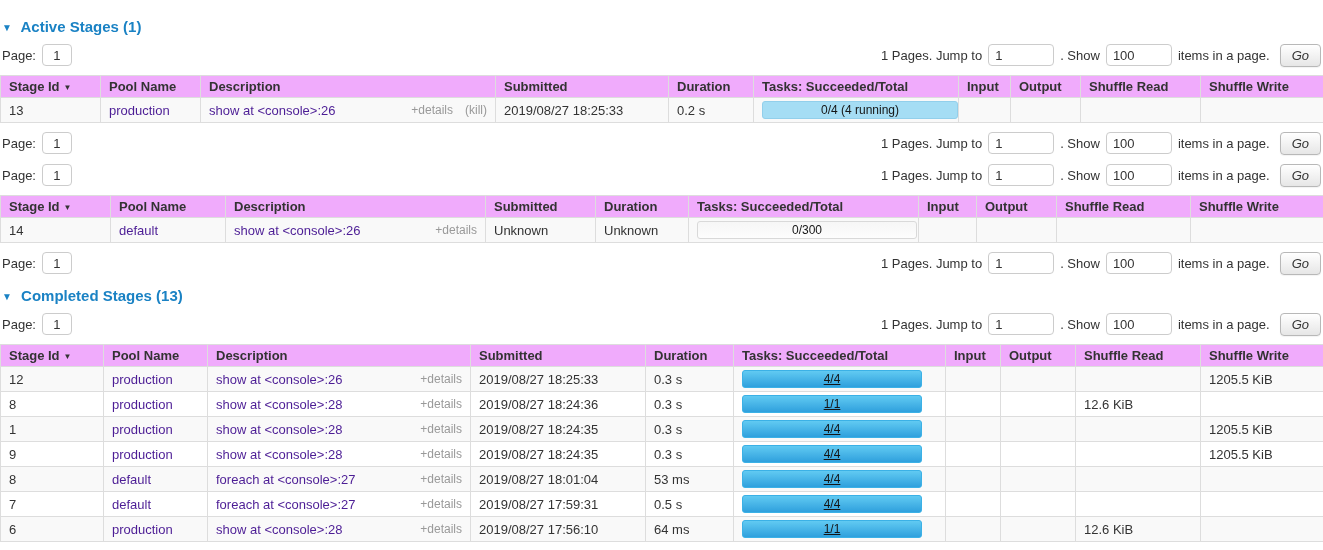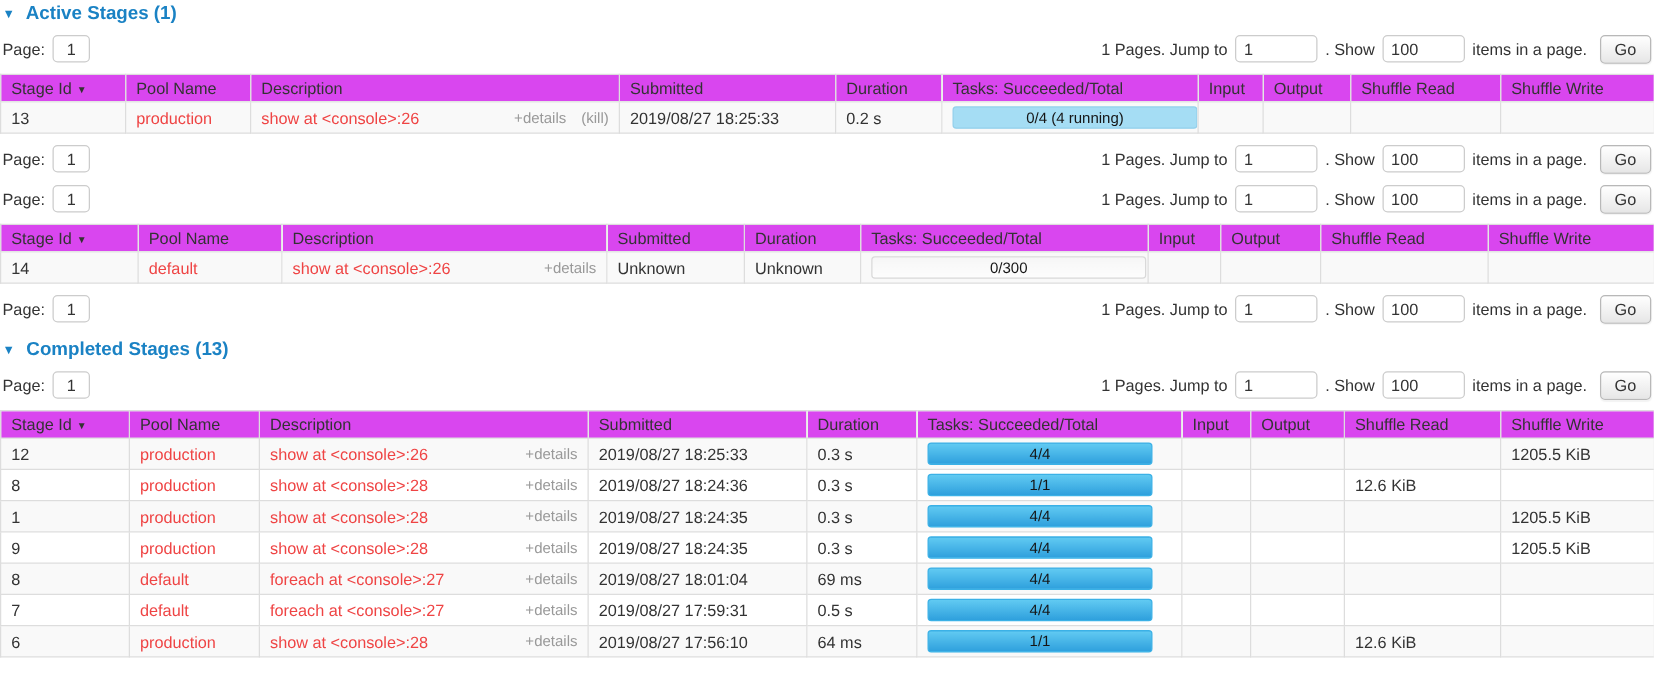--- a/index.html
+++ b/index.html
@@ -7,64 +7,64 @@
   body {
     width:1323px; height:550px; overflow:hidden;
     font-family:"Liberation Sans", sans-serif; font-size:13px;
     color:#333; background:#fff;
   }
   .section { margin:0; }
   .section-title {
     color:#1a82c4; font-size:15px; font-weight:bold;
     margin:12px 0 8px 2px; cursor:pointer;
   }
-  .section:first-child .section-title { margin-top:2px; }
+  .section:first-child .section-title { margin-top:18px; }
   .collapse-arrow { font-size:10px; margin-right:5px; vertical-align:1px; }
 
   .pagerow {
     display:flex; justify-content:space-between; align-items:center;
     margin:8px 2px; height:24px;
   }
   .pr-group { display:flex; align-items:center; gap:6px; white-space:nowrap; }
   input.text {
     height:22px; border:1px solid #ccc; border-radius:4px;
     padding:2px 6px; font-family:"Liberation Sans",sans-serif; font-size:13px; color:#333;
     background:#fff;
   }
   .page-input { width:30px; text-align:center; color:#aaa; }
   .jump-input, .show-input { width:66px; }
   .go-btn {
     font-family:"Liberation Sans",sans-serif; font-size:13px; color:#333;
     padding:3px 11px; border:1px solid #b8b8b8; border-radius:4px;
     background:linear-gradient(to bottom,#ffffff,#e6e6e6); cursor:pointer;
-    margin-left:4px; box-shadow:0 1px 1px rgba(0,0,0,0.05);
+    margin-left:4px; box-shadow:0 1px 1px rgba(0,0,0,0.05);font-style:italic;
   }
 
   table.stage-table {
     border-collapse:collapse; table-layout:fixed; width:1323px;
     margin-top:5px; font-size:13px;
   }
   .stage-table th, .stage-table td {
     border:1px solid #ddd; padding:3px 8px; height:22px;
     text-align:left; white-space:nowrap; overflow:hidden;
   }
-  .stage-table th { font-weight:normal; color:#333; background:#d946ef; }
+  .stage-table th { font-weight:bold; color:#333; background:#f0abfc; }
   .stage-table tbody tr:nth-child(odd) { background:#f9f9f9; }
   .sort-arrow { font-size:8px; margin-left:4px; vertical-align:1px; }
 
-  a.cell-link { color:#ef4444; text-decoration:none; cursor:pointer; }
+  a.cell-link { color:#4c1d95; text-decoration:none; cursor:pointer; }
   a.muted-link { color:#999; text-decoration:none; font-size:12px; cursor:pointer; }
   .desc-flex { display:flex; justify-content:space-between; align-items:center; gap:20px; }
   .cell-right { display:flex; gap:12px; flex:none; }
 
   .bar {
     height:18px; border-radius:3px; text-align:center;
     font-size:12px; line-height:16px; color:#151515;
   }
-  .bar-done    { background:linear-gradient(to bottom,#61caf2,#2fa0dd); border:1px solid #3bb1e6; }
+  .bar-done    { background:linear-gradient(to bottom,#61caf2,#2fa0dd); border:1px solid #3bb1e6;text-decoration:underline; }
   .bar-running { background:#a5ddf4; border:1px solid #92cfeb; }
   .bar-empty   { background:linear-gradient(to bottom,#f6f6f6,#fdfdfd); border:1px solid #d9d9d9; }
   .sec-active    .bar { width:196px; }
   .sec-pending   .bar { width:220px; }
   .sec-completed .bar { width:180px; }
 </style>
 </head>
 <body>
 
 <div class="page">
@@ -374,21 +374,21 @@
             <td><a class="cell-link">default</a></td>
             <td>
               <div class="desc-flex">
                 <a class="cell-link">foreach at &lt;console&gt;:27</a>
                 <span class="cell-right">
                   <a class="muted-link">+details</a>
                 </span>
               </div>
             </td>
             <td>2019/08/27 18:01:04</td>
-            <td>69 ms</td>
+            <td>53 ms</td>
             <td>
               <div class="bar bar-done"><span>4/4</span></div>
             </td>
             <td></td>
             <td></td>
             <td></td>
             <td></td>
           </tr>
           <tr>
             <td>7</td>

